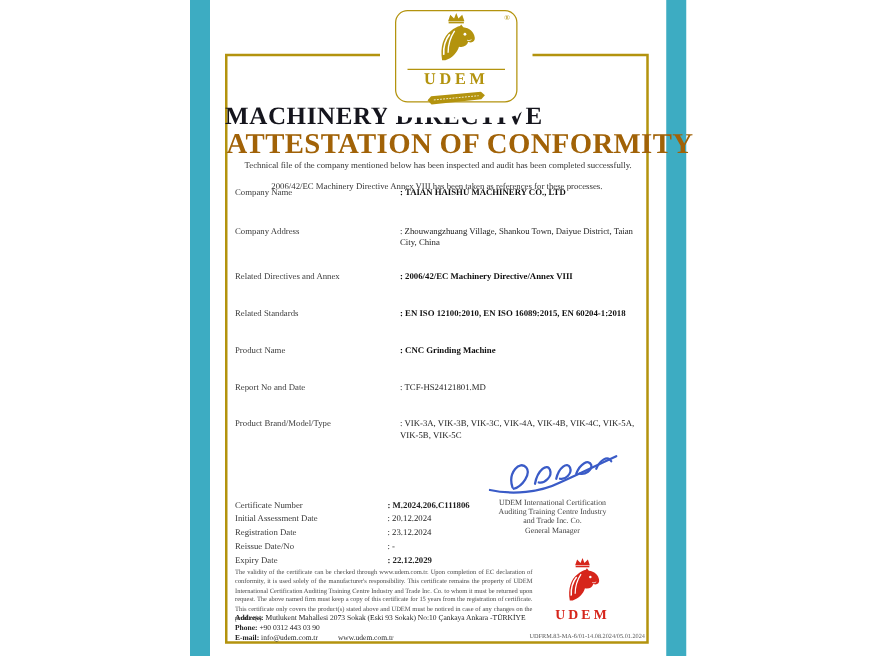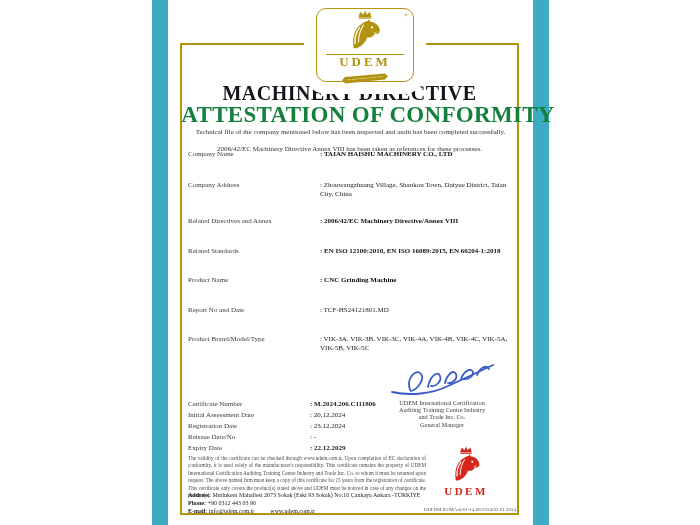--- a/index.html
+++ b/index.html
@@ -12,24 +12,24 @@
   
   .logo-box{position:absolute;left:316px;top:8px;width:96px;height:72px;background:#fff;
             border:1.5px solid #b3930e;border-radius:10px;box-shadow:0 0 0 12px #fff;
             text-align:center;z-index:2;}
   .logo-horse{width:44px;height:40px;margin-top:1px;color:#b3930e;}
   .reg-mark{position:absolute;right:5px;top:3px;font-size:6px;color:#b3930e;}
   .logo-rule{width:78px;margin:0 auto;border-top:1.5px solid #b3930e;}
   .logo-text{font-size:13px;font-weight:bold;letter-spacing:3px;color:#b3930e;line-height:1.15;}
   .logo-ribbon{width:80px;height:11px;color:#b3930e;transform:rotate(-3deg);margin-top:1px;}
   
-  .title1{position:absolute;left:180px;top:82px;width:339px;text-align:center;
+  .title1{position:absolute;left:180px;top:82px;width:339px;text-align:left;
           font-size:20px;font-weight:bold;letter-spacing:.5px;color:#15151d;}
   .title2{position:absolute;left:180px;top:102px;width:376px;text-align:center;
-          font-size:23px;font-weight:bold;letter-spacing:.3px;color:#15803d;}
+          font-size:23px;font-weight:bold;letter-spacing:.3px;color:#a16207;}
   .sub1{position:absolute;left:190px;top:128px;width:321px;text-align:center;font-size:7px;
         color:#333;line-height:1.3;}
   .sub2{position:absolute;left:180px;top:145px;width:339px;text-align:center;font-size:7px;color:#333;}
   
   .field{position:absolute;left:188px;width:330px;font-size:7px;color:#3a3a3a;}
   .field .lbl{position:absolute;left:0;top:0;}
   .field .val{position:absolute;left:132px;top:0;width:198px;color:#222;line-height:1.35;}
   .boldval .val{font-weight:bold;color:#101010;}
   
   .sig-svg{position:absolute;left:388px;top:362px;width:108px;height:36px;}

